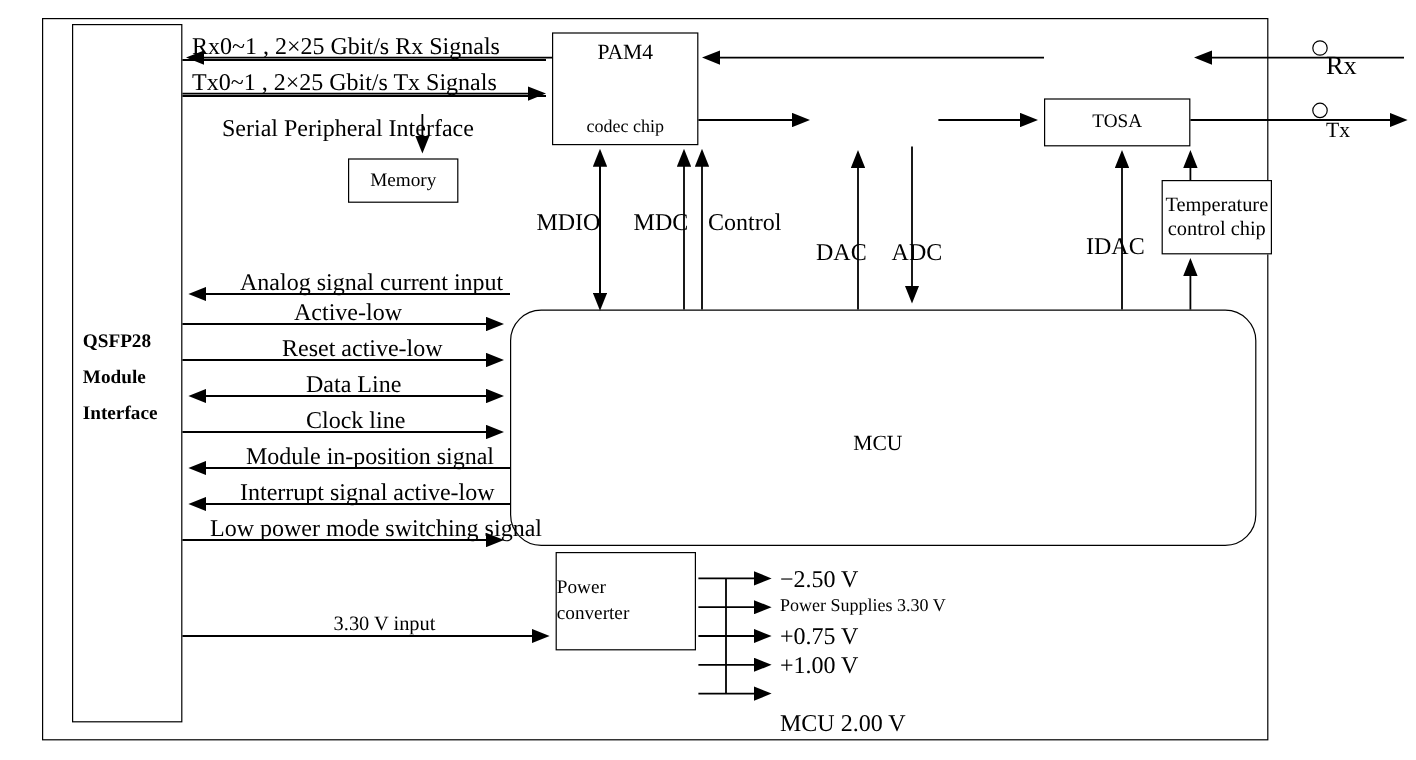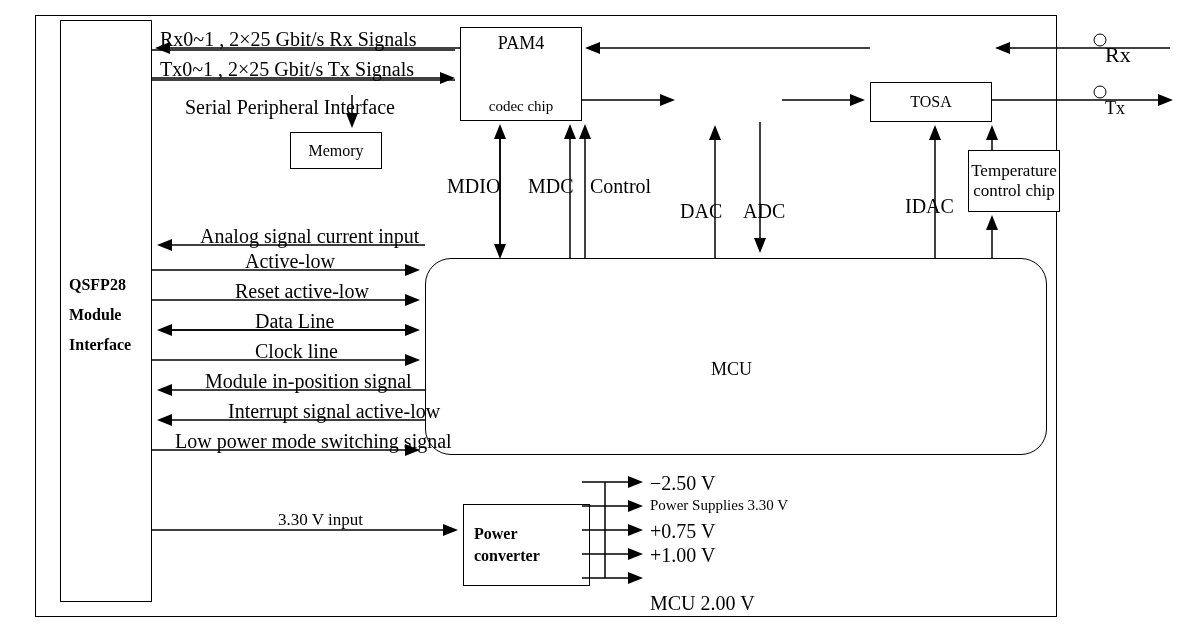--- a/index.html
+++ b/index.html
@@ -78,21 +78,21 @@
   </div>
 
   <div class="box" style="left:290px; top:132px; width:90px; height:35px;">
     <span>Memory</span>
   </div>
 
   <div class="box" style="left:425px; top:258px; width:620px; height:195px;border-radius:26px;">
     <span style="font-size:18px; position:absolute; top:100px; left:285px;">MCU</span>
   </div>
 
-  <div class="box" style="left:463px; top:504px; width:115px; height:80px; align-items:flex-start; padding-left:10px;font-weight:bold;">
+  <div class="box" style="left:463px; top:460px; width:115px; height:80px; align-items:flex-start; ">
     <div style="text-align:left;">Power</div>
     <div style="text-align:left; margin-top:4px;">converter</div>
   </div>
 
   <div class="label" style="left:160px; top:28px;">Rx0~1 , 2×25 Gbit/s Rx Signals</div>
   <div class="label" style="left:160px; top:58px;">Tx0~1 , 2×25 Gbit/s Tx Signals</div>
   <div class="label" style="left:185px; top:96px; font-size:20px;">Serial Peripheral Interface</div>
 
   <div class="label" style="left:447px; top:175px;">MDIO</div>
   <div class="label" style="left:528px; top:175px;">MDC</div>
@@ -100,21 +100,21 @@
   <div class="label" style="left:680px; top:200px;">DAC</div>
   <div class="label" style="left:743px; top:200px;">ADC</div>
   <div class="label" style="left:905px; top:195px;">IDAC</div>
 
   <div class="label" style="left:200px; top:225px;">Analog signal current input</div>
   <div class="label" style="left:245px; top:250px;">Active-low</div>
   <div class="label" style="left:235px; top:280px;">Reset active-low</div>
   <div class="label" style="left:255px; top:310px;">Data Line</div>
   <div class="label" style="left:255px; top:340px;">Clock line</div>
   <div class="label" style="left:205px; top:370px;">Module in-position signal</div>
-  <div class="label" style="left:200px; top:400px;margin-left:28px;">Interrupt signal active-low</div>
+  <div class="label" style="left:200px; top:400px;">Interrupt signal active-low</div>
   <div class="label" style="left:175px; top:430px;">Low power mode switching signal</div>
 
   <div class="label" style="left:230px; top:510px; font-size:17px;margin-left:48px;">3.30 V  input</div>
 
   <div class="label" style="left:650px; top:472px;">−2.50 V</div>
   <div class="label" style="left:650px; top:497px; font-size:15px;">Power Supplies  3.30 V</div>
   <div class="label" style="left:650px; top:520px;">+0.75 V</div>
   <div class="label" style="left:650px; top:544px;">+1.00 V</div>
   <div class="label" style="left:650px; top:592px;">MCU 2.00 V</div>
 

